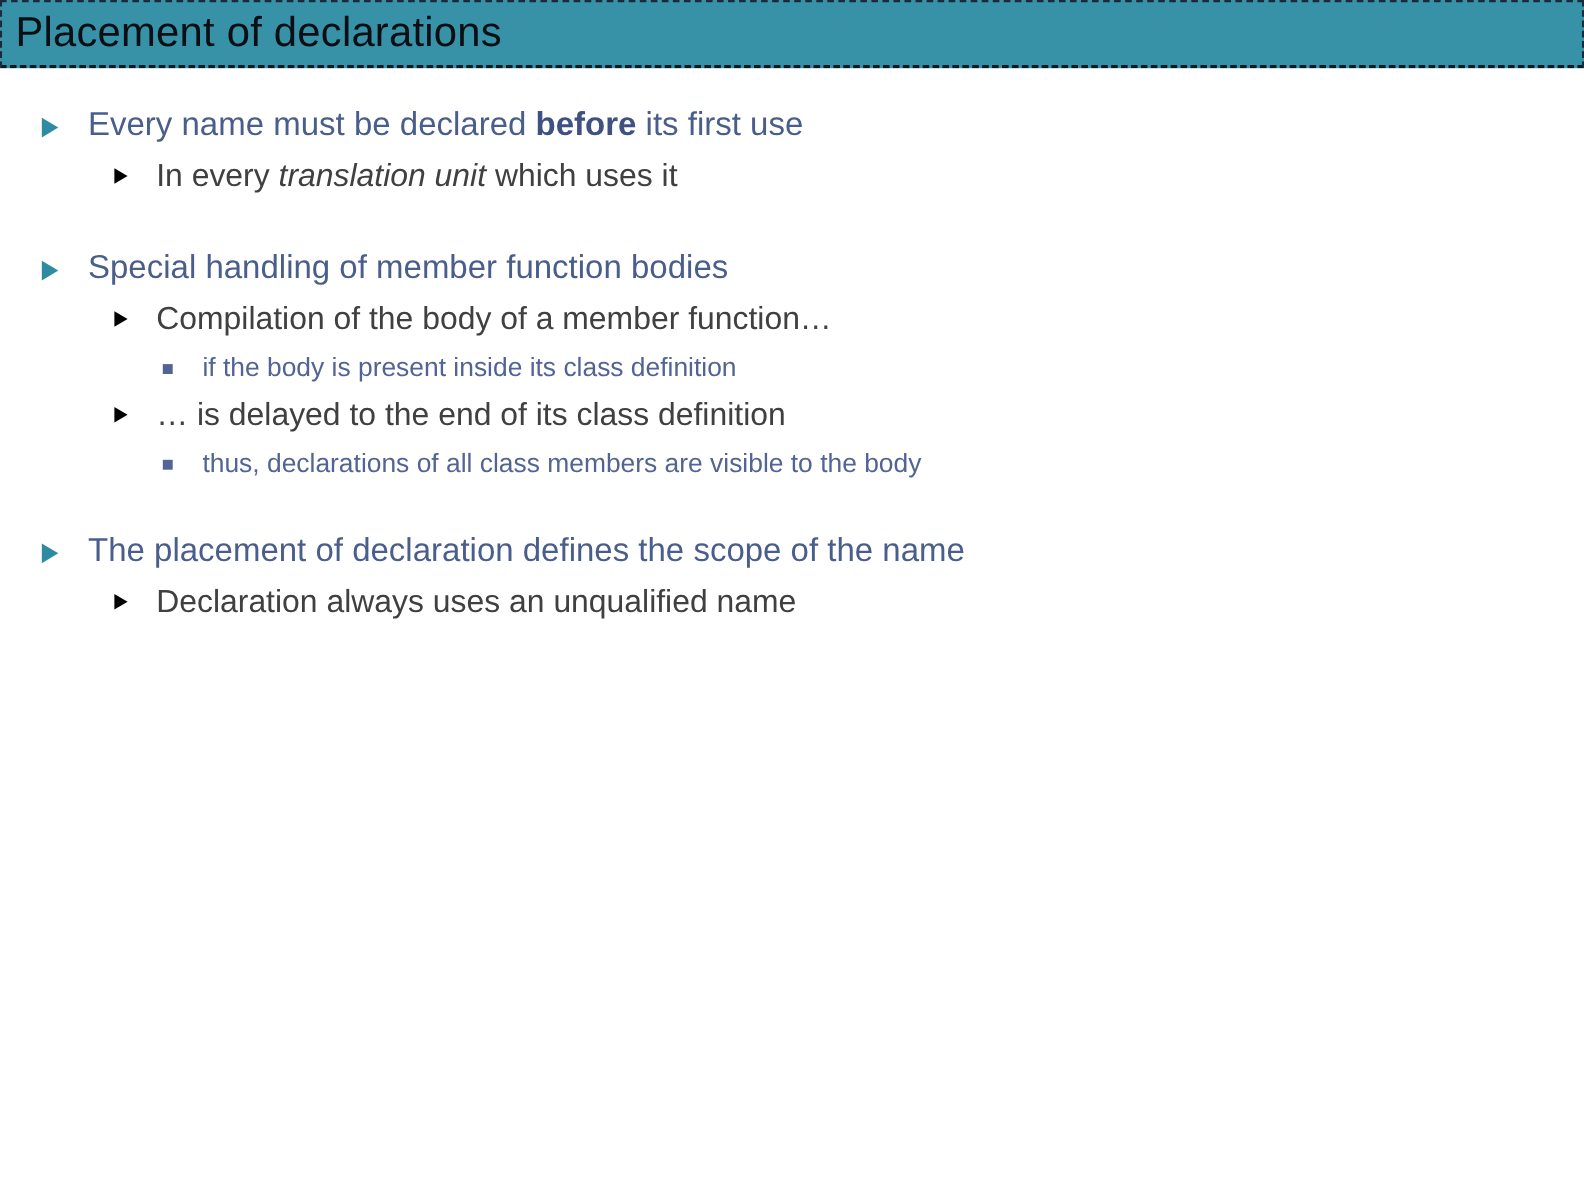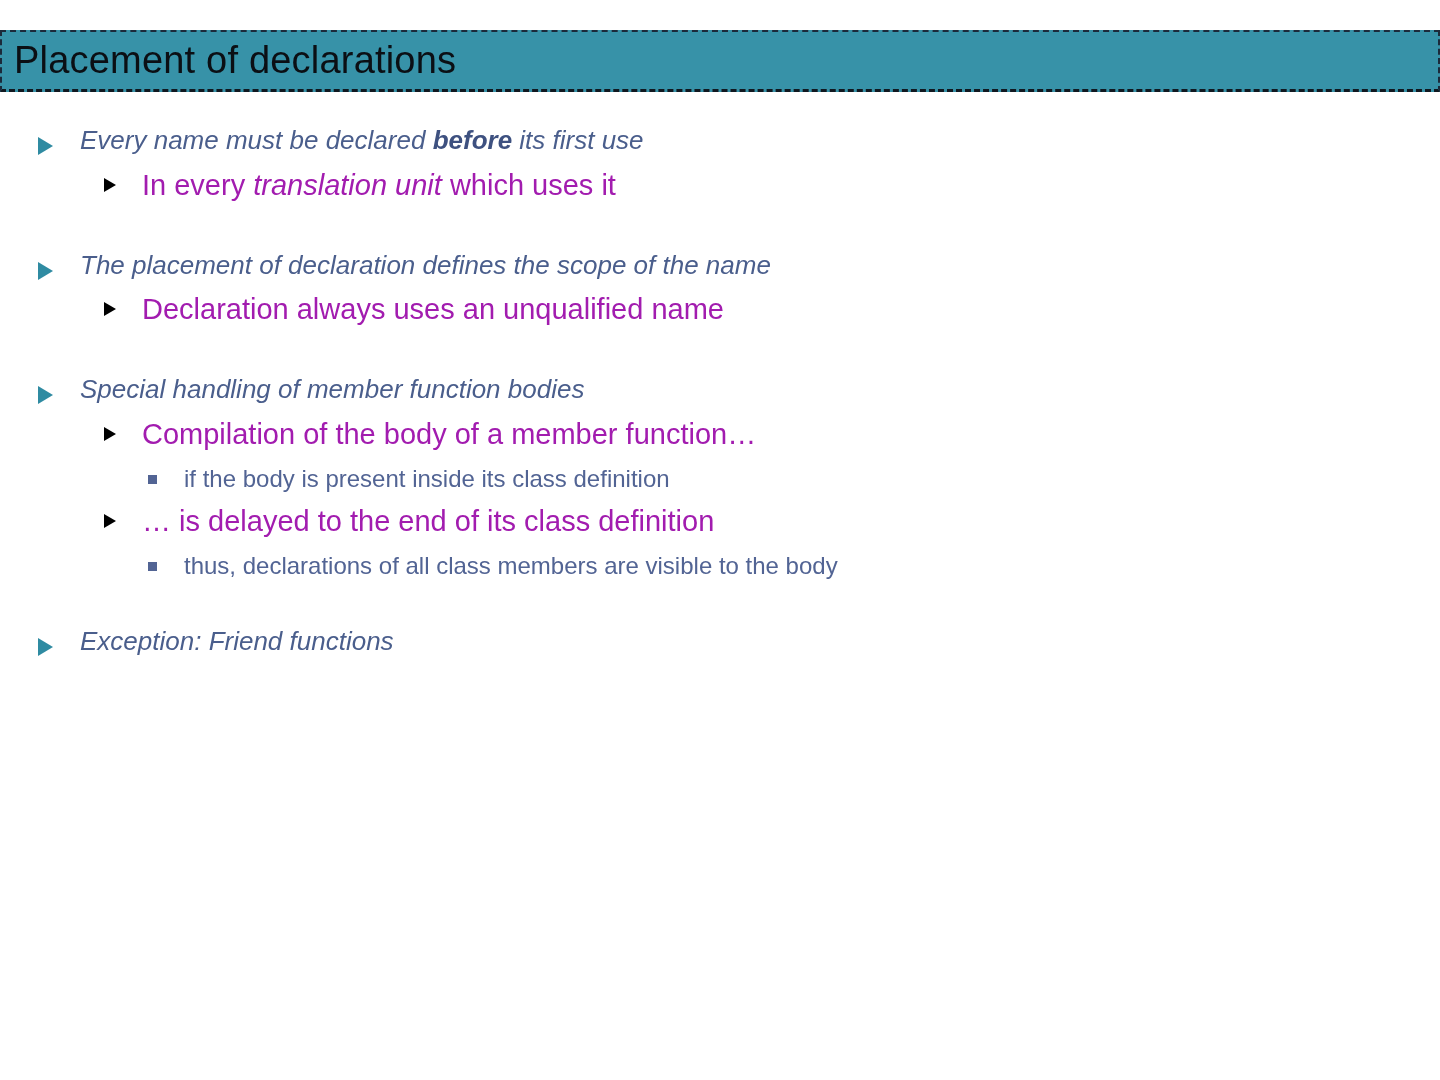--- a/index.html
+++ b/index.html
@@ -12,21 +12,20 @@
     height: 1080px;
     font-family: "Liberation Sans", sans-serif;
     overflow: hidden;
   }
 
   .slide {
     position: relative;
     width: 1440px;
     height: 924px;
     background: #ffffff;
-    margin-top: 30px;
   }
 
   
   .title-bar {
     position: absolute;
     left: 0;
     top: 0;
     width: 1440px;
     height: 62px;
     background: #3792a8;
@@ -61,46 +60,45 @@
   }
 
   .block { margin-bottom: 0; }
   .block + .block { margin-top: 44px; }
 
   
   .l1 {
     position: relative;
     padding-left: 56px;
     margin: 0 0 4px 0;
-    font-size: 26px;
+    font-size: 30px;
     line-height: 1.30;
     color: #4a5e8c;
     font-weight: 400;
-    font-style: italic;
   }
   .l1 .marker {
     position: absolute;
     left: 14px;
     top: 13px;
     width: 0;
     height: 0;
     border-left: 15px solid #2f8ba2;
     border-top: 9px solid transparent;
     border-bottom: 9px solid transparent;
   }
   .l1 b { font-weight: 700; color: #3e5180; }
 
   
   .l2 {
     position: relative;
     padding-left: 118px;
     margin: 8px 0 0 0;
     font-size: 29px;
     line-height: 1.34;
-    color: #a21caf;
+    color: #404040;
     font-weight: 400;
   }
   .l2 .marker {
     position: absolute;
     left: 80px;
     top: 12px;
     width: 0;
     height: 0;
     border-left: 12px solid #000000;
     border-top: 7px solid transparent;
@@ -142,45 +140,42 @@
       <div class="l1">
         <span class="marker"></span><span>Every name must be declared </span><b>before</b><span> its first use</span>
       </div>
       <div class="l2">
         <span class="marker"></span><span>In every </span><i>translation unit</i><span> which uses it</span>
       </div>
     </div>
 
     <div class="block">
       <div class="l1">
-        <span class="marker"></span><span>The placement of declaration defines the scope of the name</span>
-      </div>
-      <div class="l2">
-        <span class="marker"></span><span>Declaration always uses an unqualified name</span>
-      </div>
-    </div>
-
-    <div class="block">
-      <div class="l1">
         <span class="marker"></span><span>Special handling of member function bodies</span>
       </div>
       <div class="l2">
         <span class="marker"></span><span>Compilation of the body of a member function…</span>
       </div>
       <div class="l3">
         <span class="marker"></span><span>if the body is present inside its class definition</span>
       </div>
       <div class="l2">
         <span class="marker"></span><span>… is delayed to the end of its class definition</span>
       </div>
       <div class="l3">
         <span class="marker"></span><span>thus, declarations of all class members are visible to the body</span>
       </div>
     </div>
 
     <div class="block">
       <div class="l1">
-        <span class="marker"></span><span>Exception: Friend functions</span>
+        <span class="marker"></span><span>The placement of declaration defines the scope of the name</span>
       </div>
+      <div class="l2">
+        <span class="marker"></span><span>Declaration always uses an unqualified name</span>
+      </div>
+    </div>
+
+    <div class="block">
     </div>
 
   </div>
 </div>
 
 </body></html>

